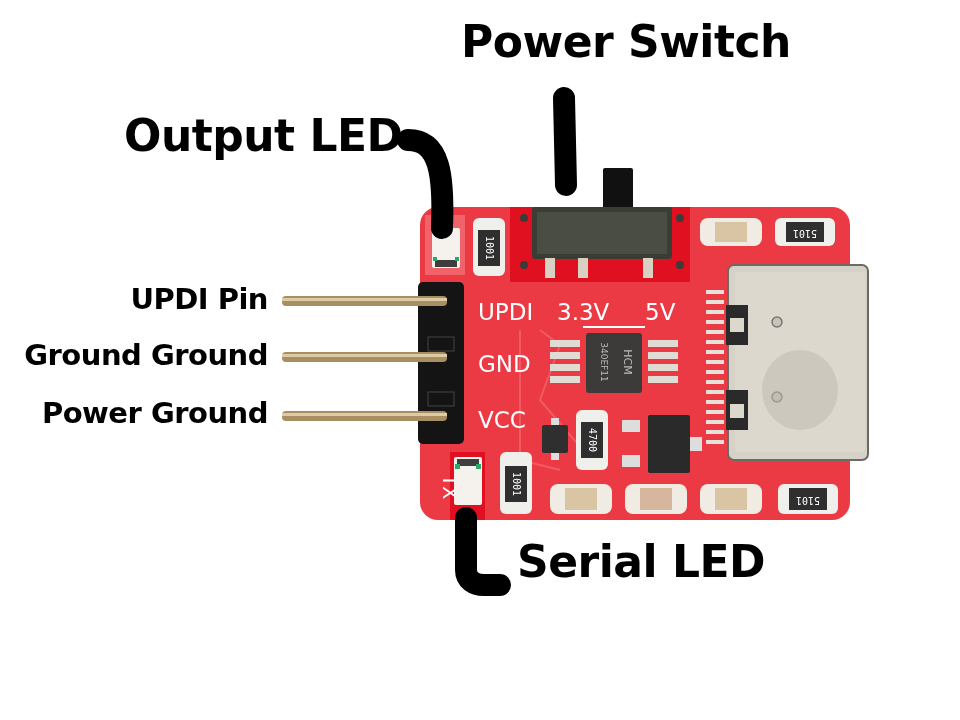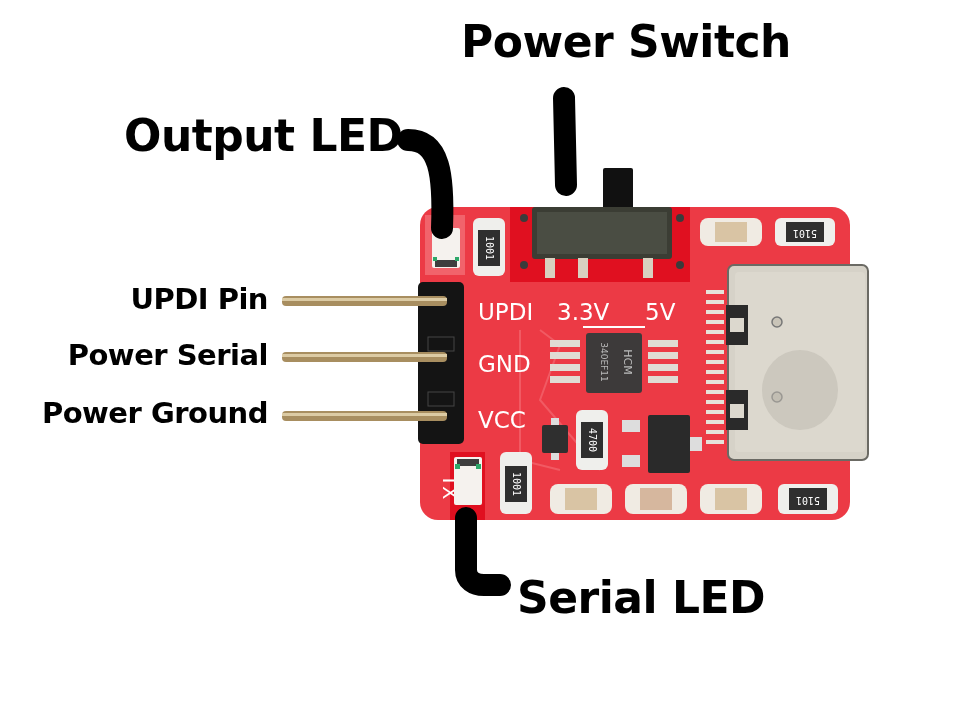--- a/index.html
+++ b/index.html
@@ -186,15 +186,15 @@
   </g>
 
   <path d="M408 140 C 440 140, 444 175, 442 228" stroke="#000" stroke-width="22" stroke-linecap="round" fill="none"></path>
   <path d="M564 98 L 566 185" stroke="#000" stroke-width="22" stroke-linecap="round" fill="none"></path>
   <path d="M466 518 L 466 570 C 466 580, 474 585, 484 585 L 500 585" stroke="#000" stroke-width="22" stroke-linecap="round" fill="none"></path>
 </svg>
 
 <div class="lbl big" style="left:461px;top:16px;text-align:center;">Power Switch</div>
 <div class="lbl big" style="left:124px;top:110px;">Output LED</div>
 <div class="lbl mid" style="right:692px;top:282px;">UPDI Pin</div>
-<div class="lbl mid" style="right:692px;top:338px;">Power Serial</div>
+<div class="lbl mid" style="right:692px;top:338px;">Ground Ground</div>
 <div class="lbl mid" style="right:692px;top:396px;">Power Ground</div>
-<div class="lbl big" style="left:517px;top:572px;">Serial LED</div>
+<div class="lbl big" style="left:517px;top:536px;">Serial LED</div>
 
 </body></html>

